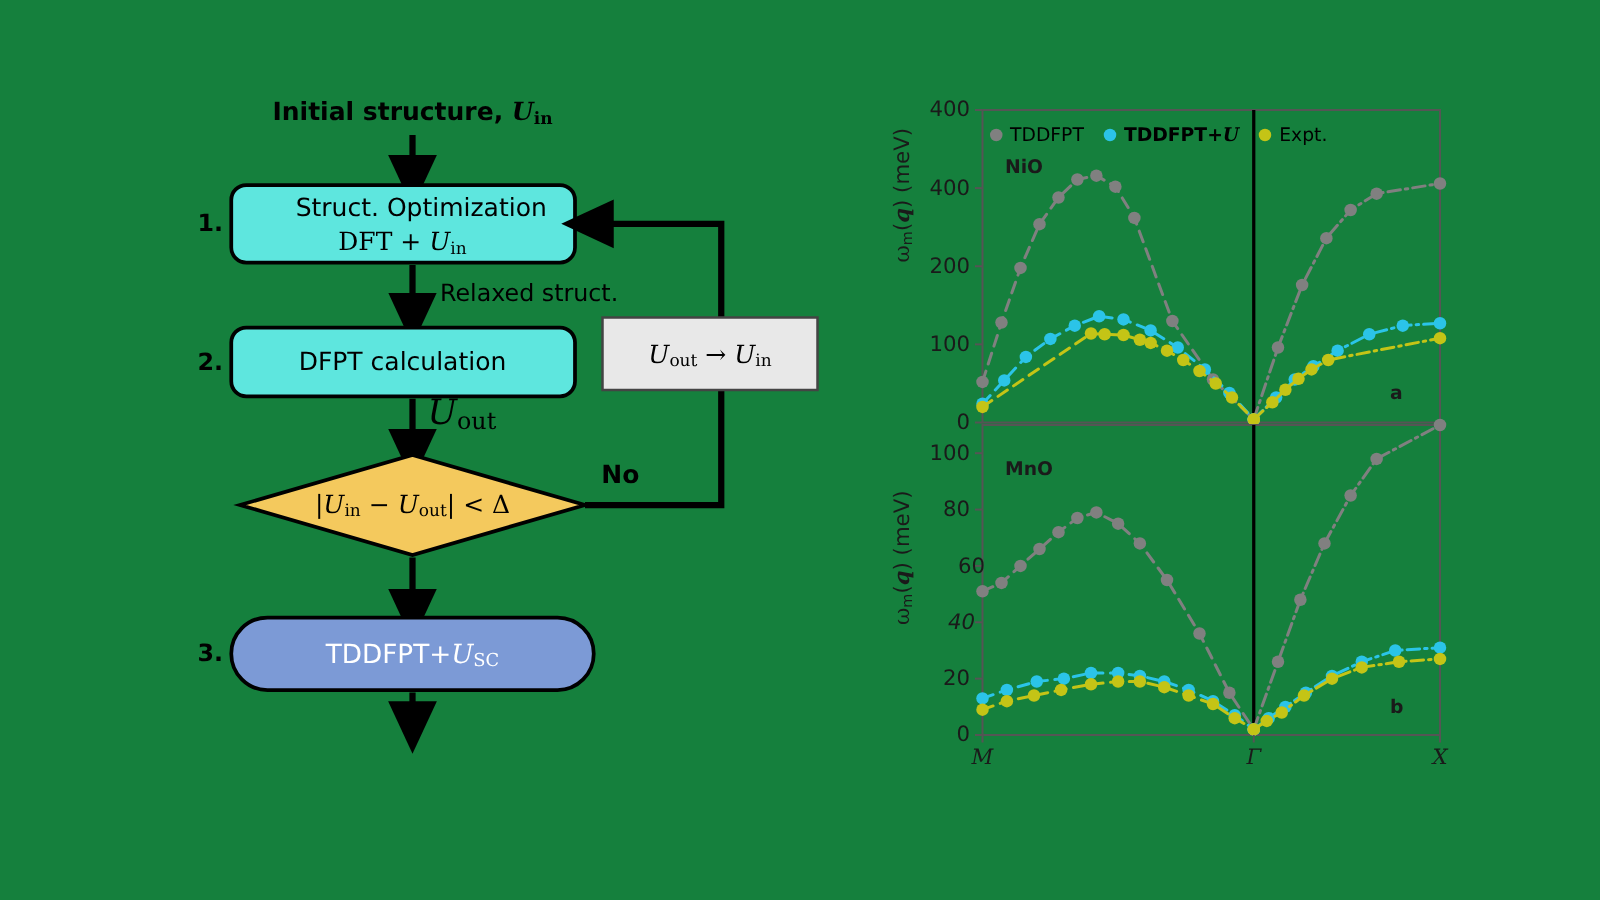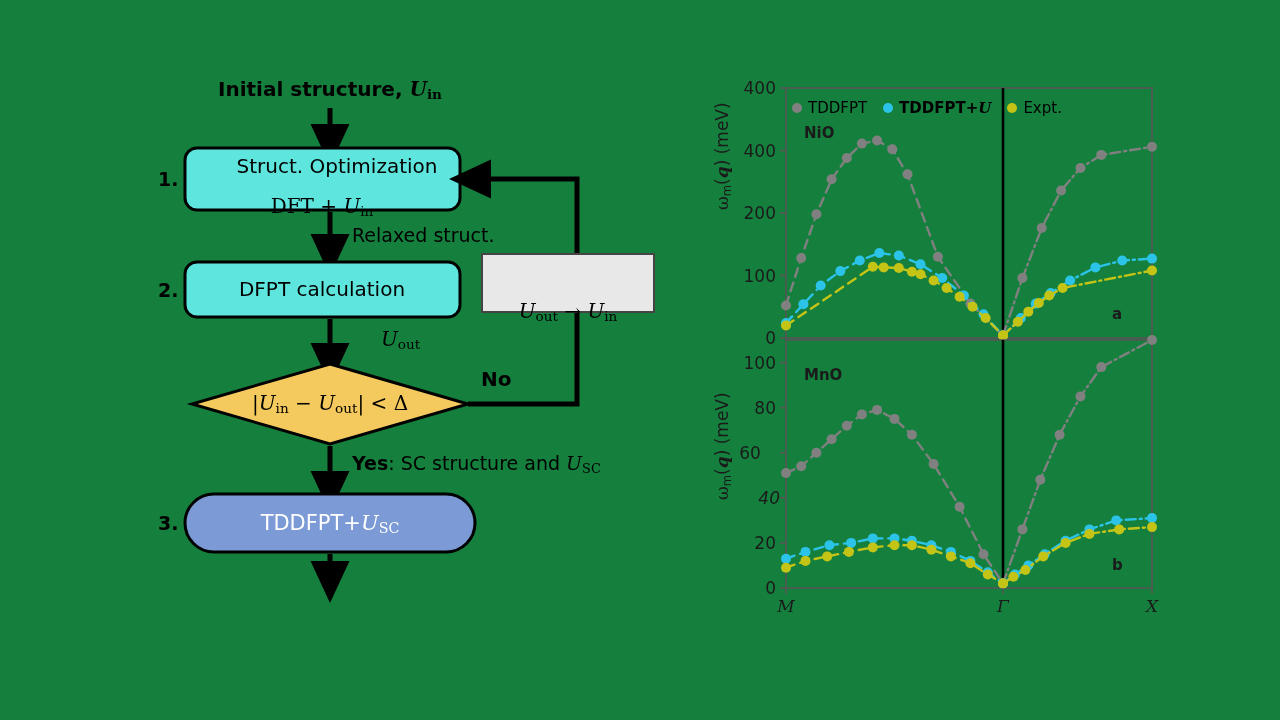--- a/index.html
+++ b/index.html
@@ -90,52 +90,48 @@
     <div class="fc-text ctr bold" style="left:330px; top:78px; font-size:20px;">
       <span>Initial structure,</span>
       <span class="mathit"><span>U</span><span class="sub">in</span></span>
     </div>
 
     <div class="fc-text step-num" style="left:158px; top:168px;">1.</div>
     <div class="fc-text step-num" style="left:158px; top:279px;">2.</div>
     <div class="fc-text step-num" style="left:158px; top:512px;">3.</div>
 
     <div class="fc-text ctr box-label" style="left:337px; top:155px;">Struct. Optimization</div>
-    <div class="fc-text ctr box-label" style="left:322px; top:182px;margin-top:13px;">
+    <div class="fc-text ctr box-label" style="left:322px; top:182px;">
       <span class="mathup">DFT + </span><span class="mathit"><span>U</span><span class="sub">in</span></span>
     </div>
 
     <div class="fc-text ctr box-label" style="left:322px; top:278px;">DFPT calculation</div>
 
     <div class="fc-text" style="left:352px; top:224px; font-size:19px;">Relaxed struct.</div>
 
-    <div class="fc-text mathit" style="left:342px; top:328px; font-size:20px;margin-left:39px;">
+    <div class="fc-text mathit" style="left:342px; top:313px; font-size:28px;">
       <span>U</span><span class="sub">out</span>
     </div>
 
-    <div class="fc-text ctr" style="left:568px; top:272px; font-size:20px;margin-top:28px;">
+    <div class="fc-text ctr" style="left:568px; top:272px; font-size:20px;">
       <span class="mathit"><span>U</span><span class="sub">out</span></span>
       <span class="mathup">→</span>
       <span class="mathit"><span>U</span><span class="sub">in</span></span>
     </div>
 
     <div class="fc-text ctr" style="left:330px; top:392px; font-size:20px;">
       <span class="mathup">|</span><span class="mathit"><span>U</span><span class="sub">in</span></span>
       <span class="mathup">−</span>
       <span class="mathit"><span>U</span><span class="sub">out</span></span><span class="mathup">|</span>
       <span class="mathup">&lt;</span>
       <span class="mathup">Δ</span>
     </div>
 
     <div class="fc-text bold" style="left:481px; top:368px; font-size:20px;">No</div>
 
-    <div class="fc-text" style="left:352px; top:452px; font-size:19px;">
-      <span class="bold">Yes</span><span>: SC structure and</span>
-      <span class="mathit"><span>U</span><span class="sub">SC</span></span>
-    </div>
 
     <div class="fc-text ctr white" style="left:330px; top:511px; font-size:21px;">
       <span>TDDFPT+</span><span class="mathit"><span>U</span><span class="sub">SC</span></span>
     </div>
 
   </div>
 
   <div id="chart">
     <svg class="ch-svg" id="chart-svg" width="580" height="720" viewBox="0 0 580 720">
         <rect x="86" y="88" width="366" height="250" fill="none" stroke="#555" stroke-width="1.6"></rect>
@@ -318,21 +314,21 @@
 
     <div id="ticklabels">
         <div class="ch-text tick-lbl" style="left: 24px; width: 52px; top: 338px;">0</div>
         <div class="ch-text tick-lbl" style="left: 24px; width: 52px; top: 275.5px;">100</div>
         <div class="ch-text tick-lbl" style="left: 24px; width: 52px; top: 213px;">200</div>
         <div class="ch-text tick-lbl" style="left: 24px; width: 52px; top: 150.5px;">400</div>
         <div class="ch-text tick-lbl" style="left: 24px; width: 52px; top: 88px;">400</div>
         <div class="ch-text tick-lbl" style="left: 24px; width: 52px; top: 588px;">0</div>
         <div class="ch-text tick-lbl" style="left: 24px; width: 52px; top: 542.909px;">20</div>
         <div class="ch-text tick-lbl" style="left: 28px; width: 52px; top: 497.818px; font-style: italic;">40</div>
-        <div class="ch-text tick-lbl" style="left: 24px; width: 52px; top: 452.727px; text-align: center;">60</div>
+        <div class="ch-text tick-lbl" style="left: 36px; width: 52px; top: 452.727px;">60</div>
         <div class="ch-text tick-lbl" style="left: 24px; width: 52px; top: 407.636px;">80</div>
         <div class="ch-text tick-lbl" style="left: 24px; width: 52px; top: 362.545px;">100</div>
         <div class="ch-text xtick-lbl" style="left: 86px; top: 596px;">M</div>
         <div class="ch-text xtick-lbl" style="left: 303px; top: 596px;">Γ</div>
         <div class="ch-text xtick-lbl" style="left: 452px; top: 596px;">X</div>
       </div>
   </div>
 
 </div>
 

